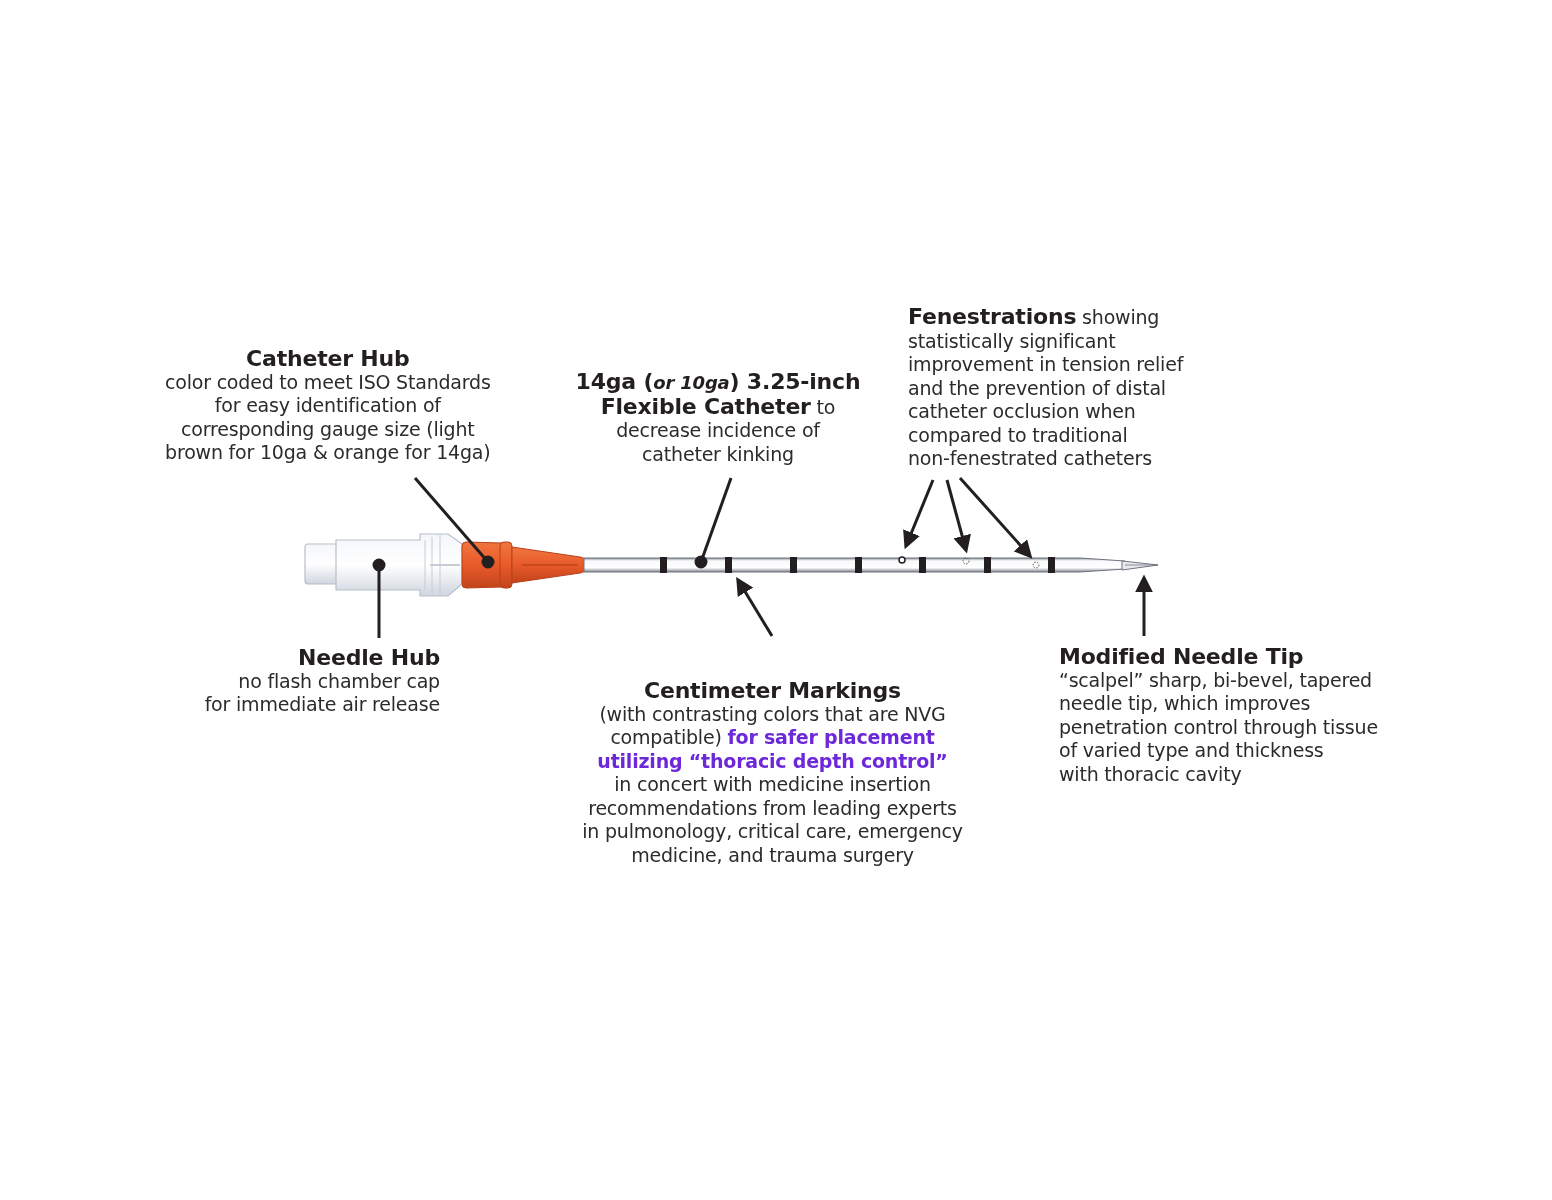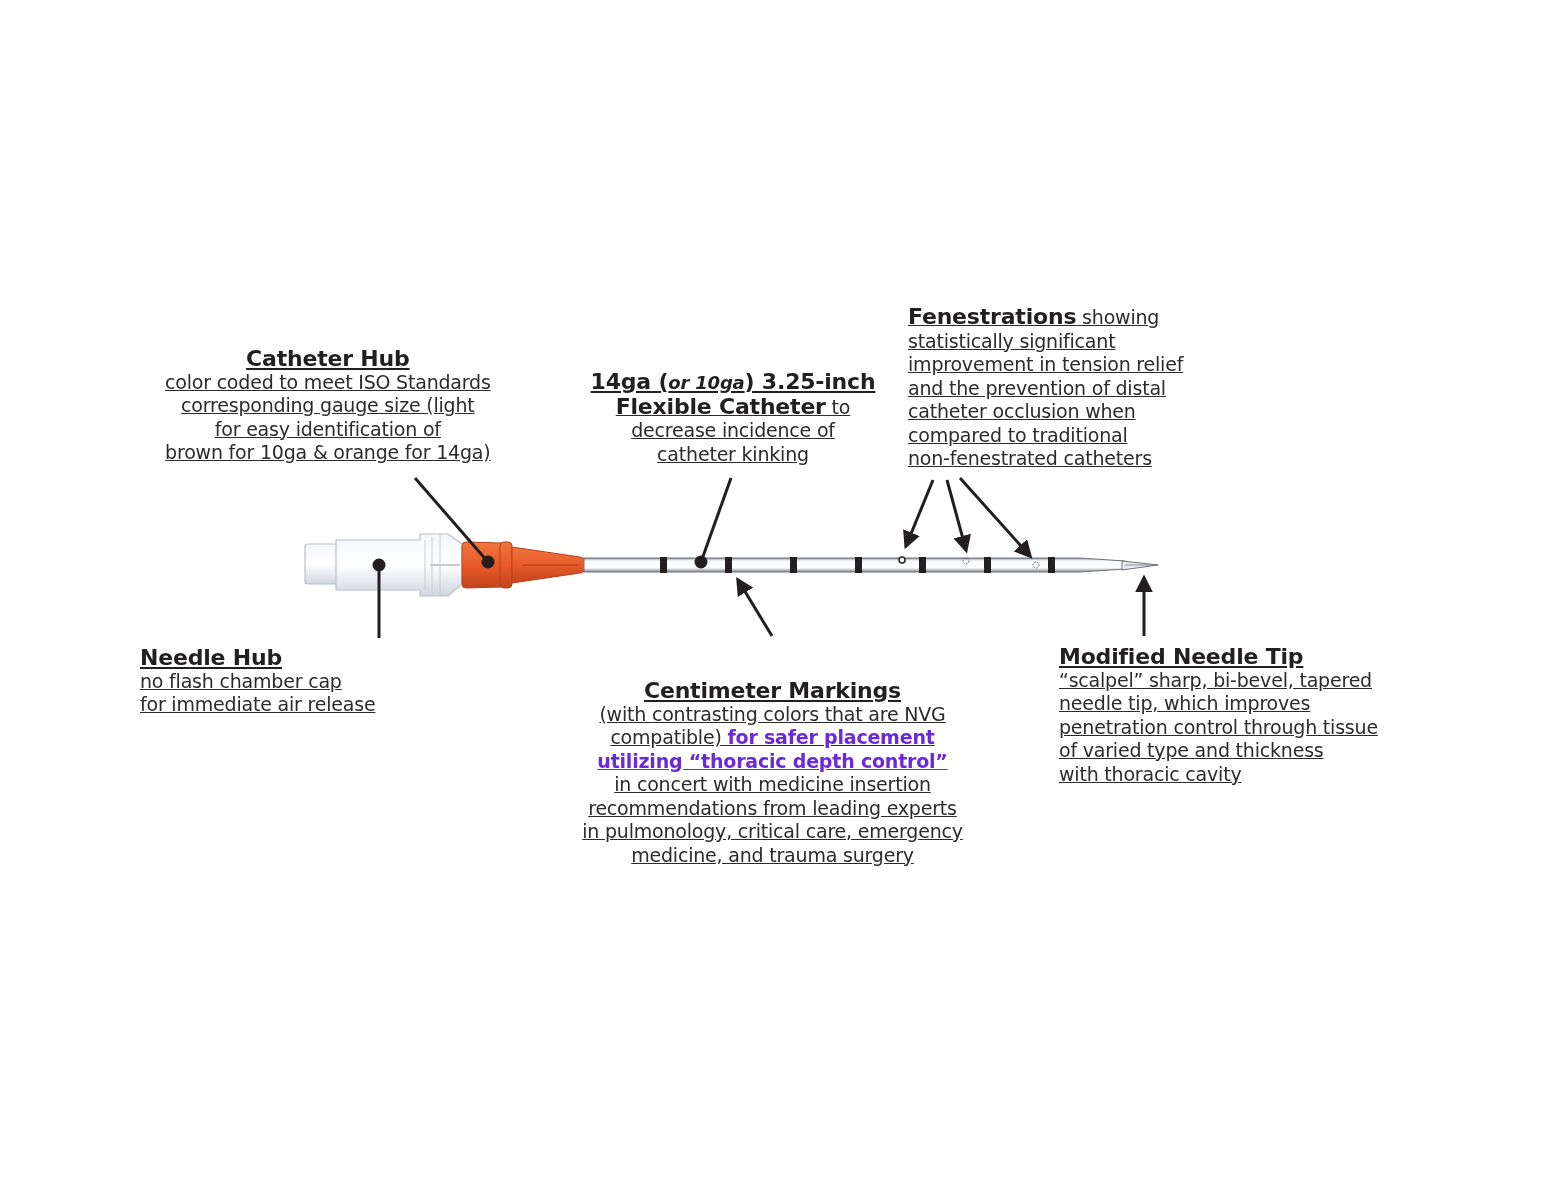--- a/index.html
+++ b/index.html
@@ -2,23 +2,23 @@
 <html><head>
 <meta charset="utf-8">
 <style>
   html, body { margin: 0; padding: 0; background: #ffffff; }
   body { width: 1552px; height: 1200px; position: relative; overflow: hidden;
          font-family: "DejaVu Sans", "Liberation Sans", sans-serif; color: #231f20; }
   .label { position: absolute; font-size: 19px; line-height: 23.5px; color: #2b2b2b; letter-spacing: -0.2px; }
   .label .title { font-weight: bold; font-size: 22px; color: #231f20; }
   .label .strong { font-weight: bold; color: #6d28d9; }
   .label .it { font-style: italic; font-weight: bold; font-size: 18px; }
-  .line { display: block; white-space: nowrap; text-decoration: underline; }
+  .line { display: block; white-space: nowrap; }
   .center { text-align: center; }
-  .right { }
+  .right { text-align: right; }
   svg.diagram { position: absolute; left: 0; top: 0; }
 </style>
 </head>
 <body>
 
 <svg class="diagram" width="1552" height="1200" viewBox="0 0 1552 1200">
   <defs>
     <linearGradient id="gHub" x1="0" y1="0" x2="0" y2="1">
       <stop offset="0" stop-color="#f4f6fa"></stop>
       <stop offset="0.5" stop-color="#ffffff"></stop>
@@ -96,26 +96,26 @@
     <line x1="933" y1="480" x2="906" y2="546" marker-end="url(#arrow)"></line>
     <line x1="947" y1="480" x2="966" y2="550" marker-end="url(#arrow)"></line>
     <line x1="960" y1="478" x2="1030" y2="556" marker-end="url(#arrow)"></line>
     <line x1="1144" y1="636" x2="1144" y2="578" marker-end="url(#arrow)"></line>
   </g>
 </svg>
 
 <div class="label" style="left:165px; top:347px;text-align:center;">
   <span class="line title">Catheter Hub</span>
   <span class="line">color coded to meet ISO Standards</span>
+  <span class="line">for easy identification of</span>
   <span class="line">corresponding gauge size (light</span>
-  <span class="line">for easy identification of</span>
   <span class="line">brown for 10ga &amp; orange for 14ga)</span>
 </div>
 
-<div class="label center" style="left:563px; top:370px; width:340px;">
+<div class="label center" style="left:548px; top:370px; width:340px;">
   <span class="line title"><span>14ga (</span><span class="it">or 10ga</span><span>) 3.25-inch</span></span>
   <span class="line"><span class="title">Flexible Catheter</span><span> to</span></span>
   <span class="line">decrease incidence of</span>
   <span class="line">catheter kinking</span>
 </div>
 
 <div class="label" style="left:908px; top:305px;">
   <span class="line"><span class="title">Fenestrations</span><span> showing</span></span>
   <span class="line">statistically significant</span>
   <span class="line">improvement in tension relief</span>

